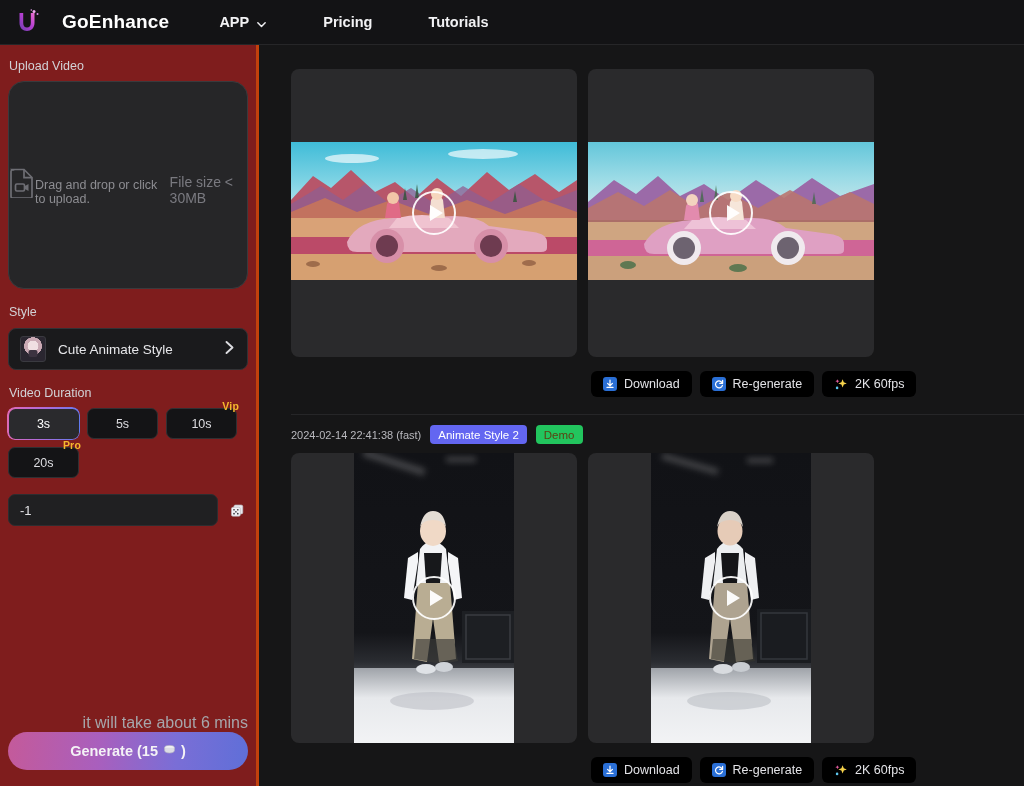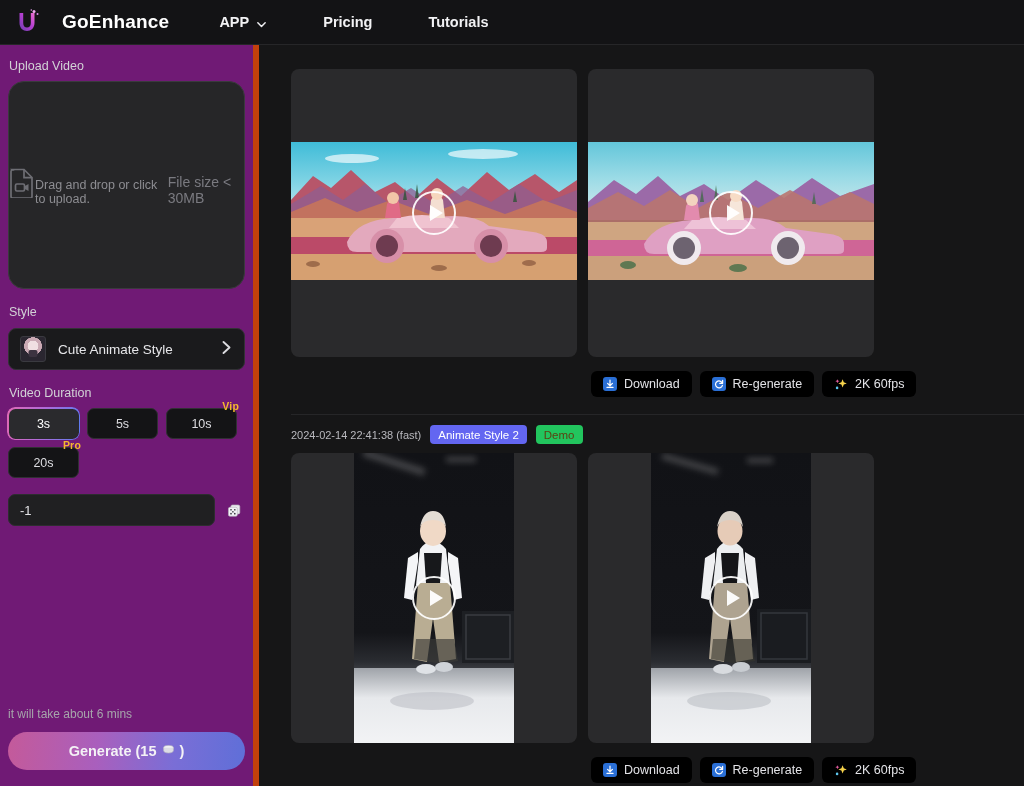--- a/index.html
+++ b/index.html
@@ -32,22 +32,22 @@
   }
   .nav-item:last-child { margin-right: 4px; }
   .chev { display: inline-block; width: 11px; height: 11px; }
 
   
   .body { flex: 1; display: flex; min-height: 0; }
 
   
   .sidebar {
     width: 259px; flex: 0 0 259px;
-    background: #701a75;
-    border-right: 6px solid #c2410c;
+    background: #7f1d1d;
+    border-right: 3px solid #c2410c;
     padding: 14px 8px 10px 8px;
     display: flex; flex-direction: column;
     position: relative;
   }
   .section-label { font-size: 12.5px; color: #d2d2d6; margin: 0 0 8px 1px; }
   .upload-box {
     height: 208px; border: 1px solid #3a3a3d; border-radius: 16px;
     background: #262628;
     display: flex; flex-direction: row; align-items: center; justify-content: center;
     cursor: pointer;
@@ -99,21 +99,21 @@
   .help-icon { opacity: .85; }
   .seed-row { display: flex; align-items: center; gap: 9px; }
   .seed-input {
     width: 213px; height: 32px; border-radius: 7px; border: 1px solid #2d2d30;
     background: #202022; color: #e2e2e6; font-size: 13px;
     padding: 0 11px; font-family: "Liberation Sans", sans-serif; outline: none;
   }
   .dice-btn { background: none; border: none; cursor: pointer; line-height: 0; padding: 2px; }
 
   .sidebar-footer { margin-top: auto; padding-bottom: 6px; }
-  .eta { text-align: left; font-size: 12px; color: #a6a6ab; margin-bottom: 11px; }
+  .eta { text-align: right; font-size: 16px; color: #a6a6ab; }
   .generate-btn {
     display: block; width: 100%; height: 38px; border: none; border-radius: 19px;
     background: linear-gradient(95deg, #c45a9a 0%, #a95fbd 38%, #7a6ed6 70%, #5f6fd8 100%);
     color: #f4f2f6; font-size: 14.5px; font-weight: bold; cursor: pointer;
     font-family: "Liberation Sans", sans-serif;
     display: flex; align-items: center; justify-content: center; gap: 2px;
   }
   .coin { display: inline-block; margin: 0 2px; }
 
   

